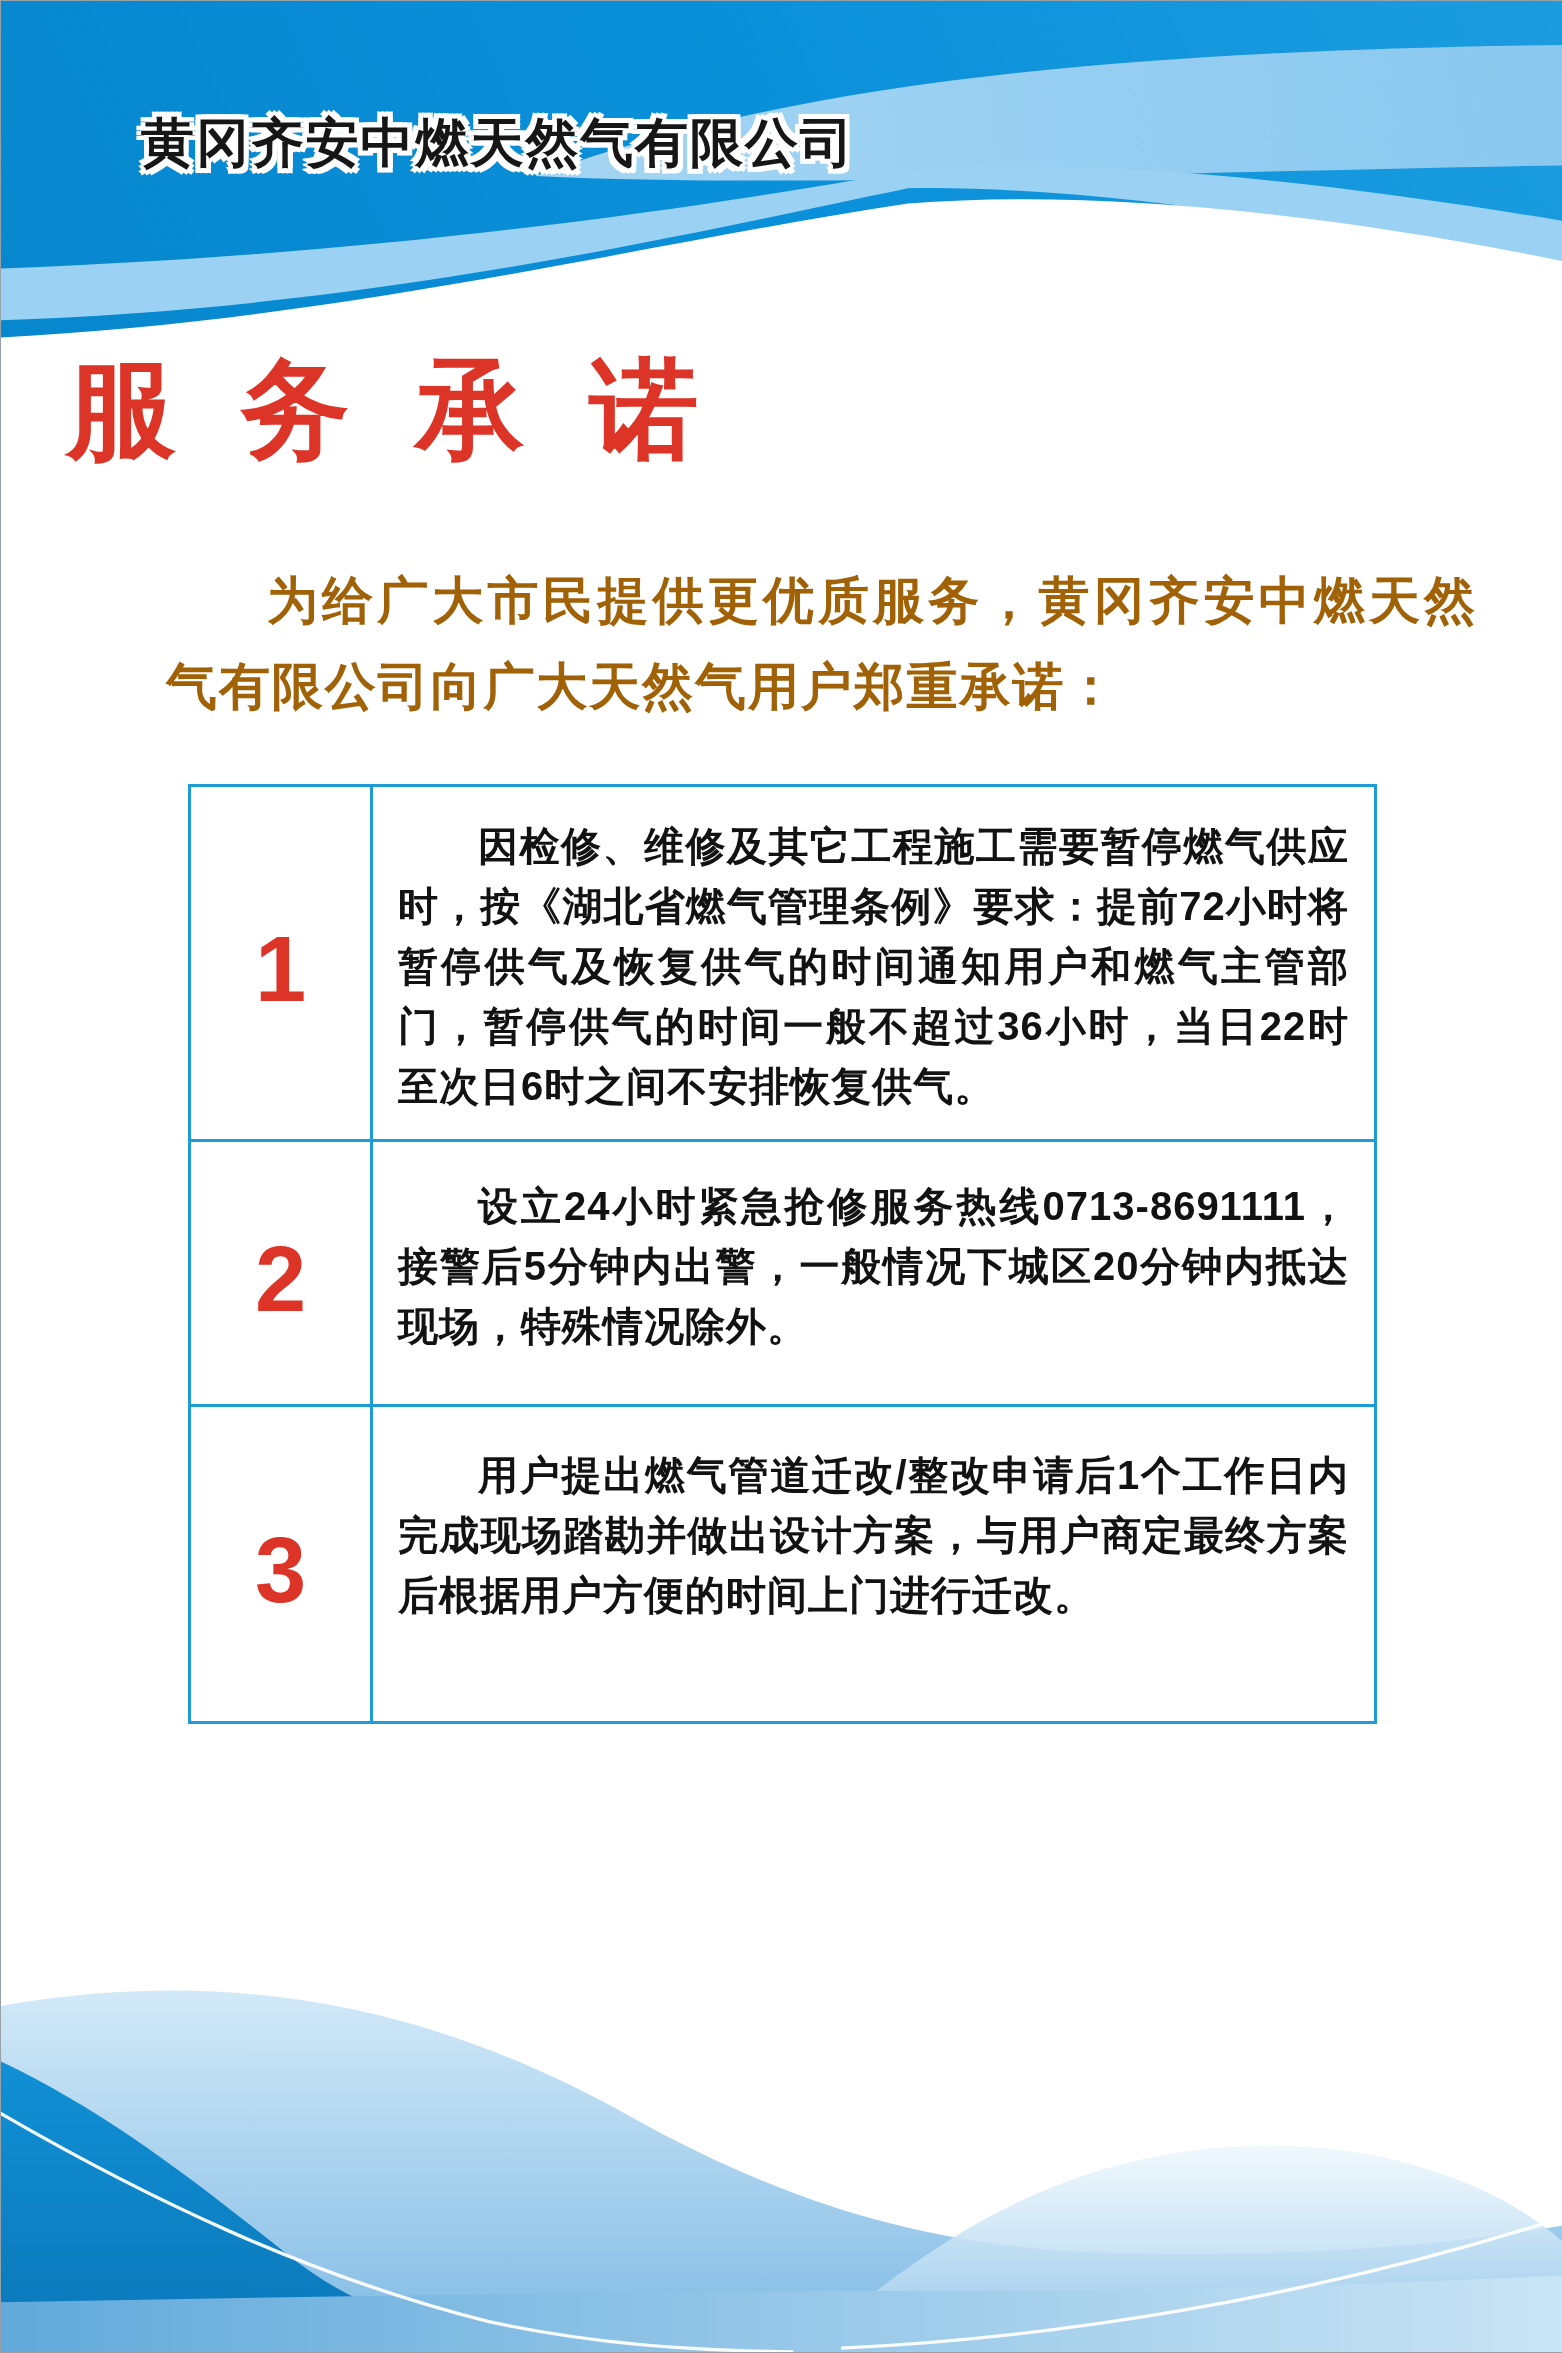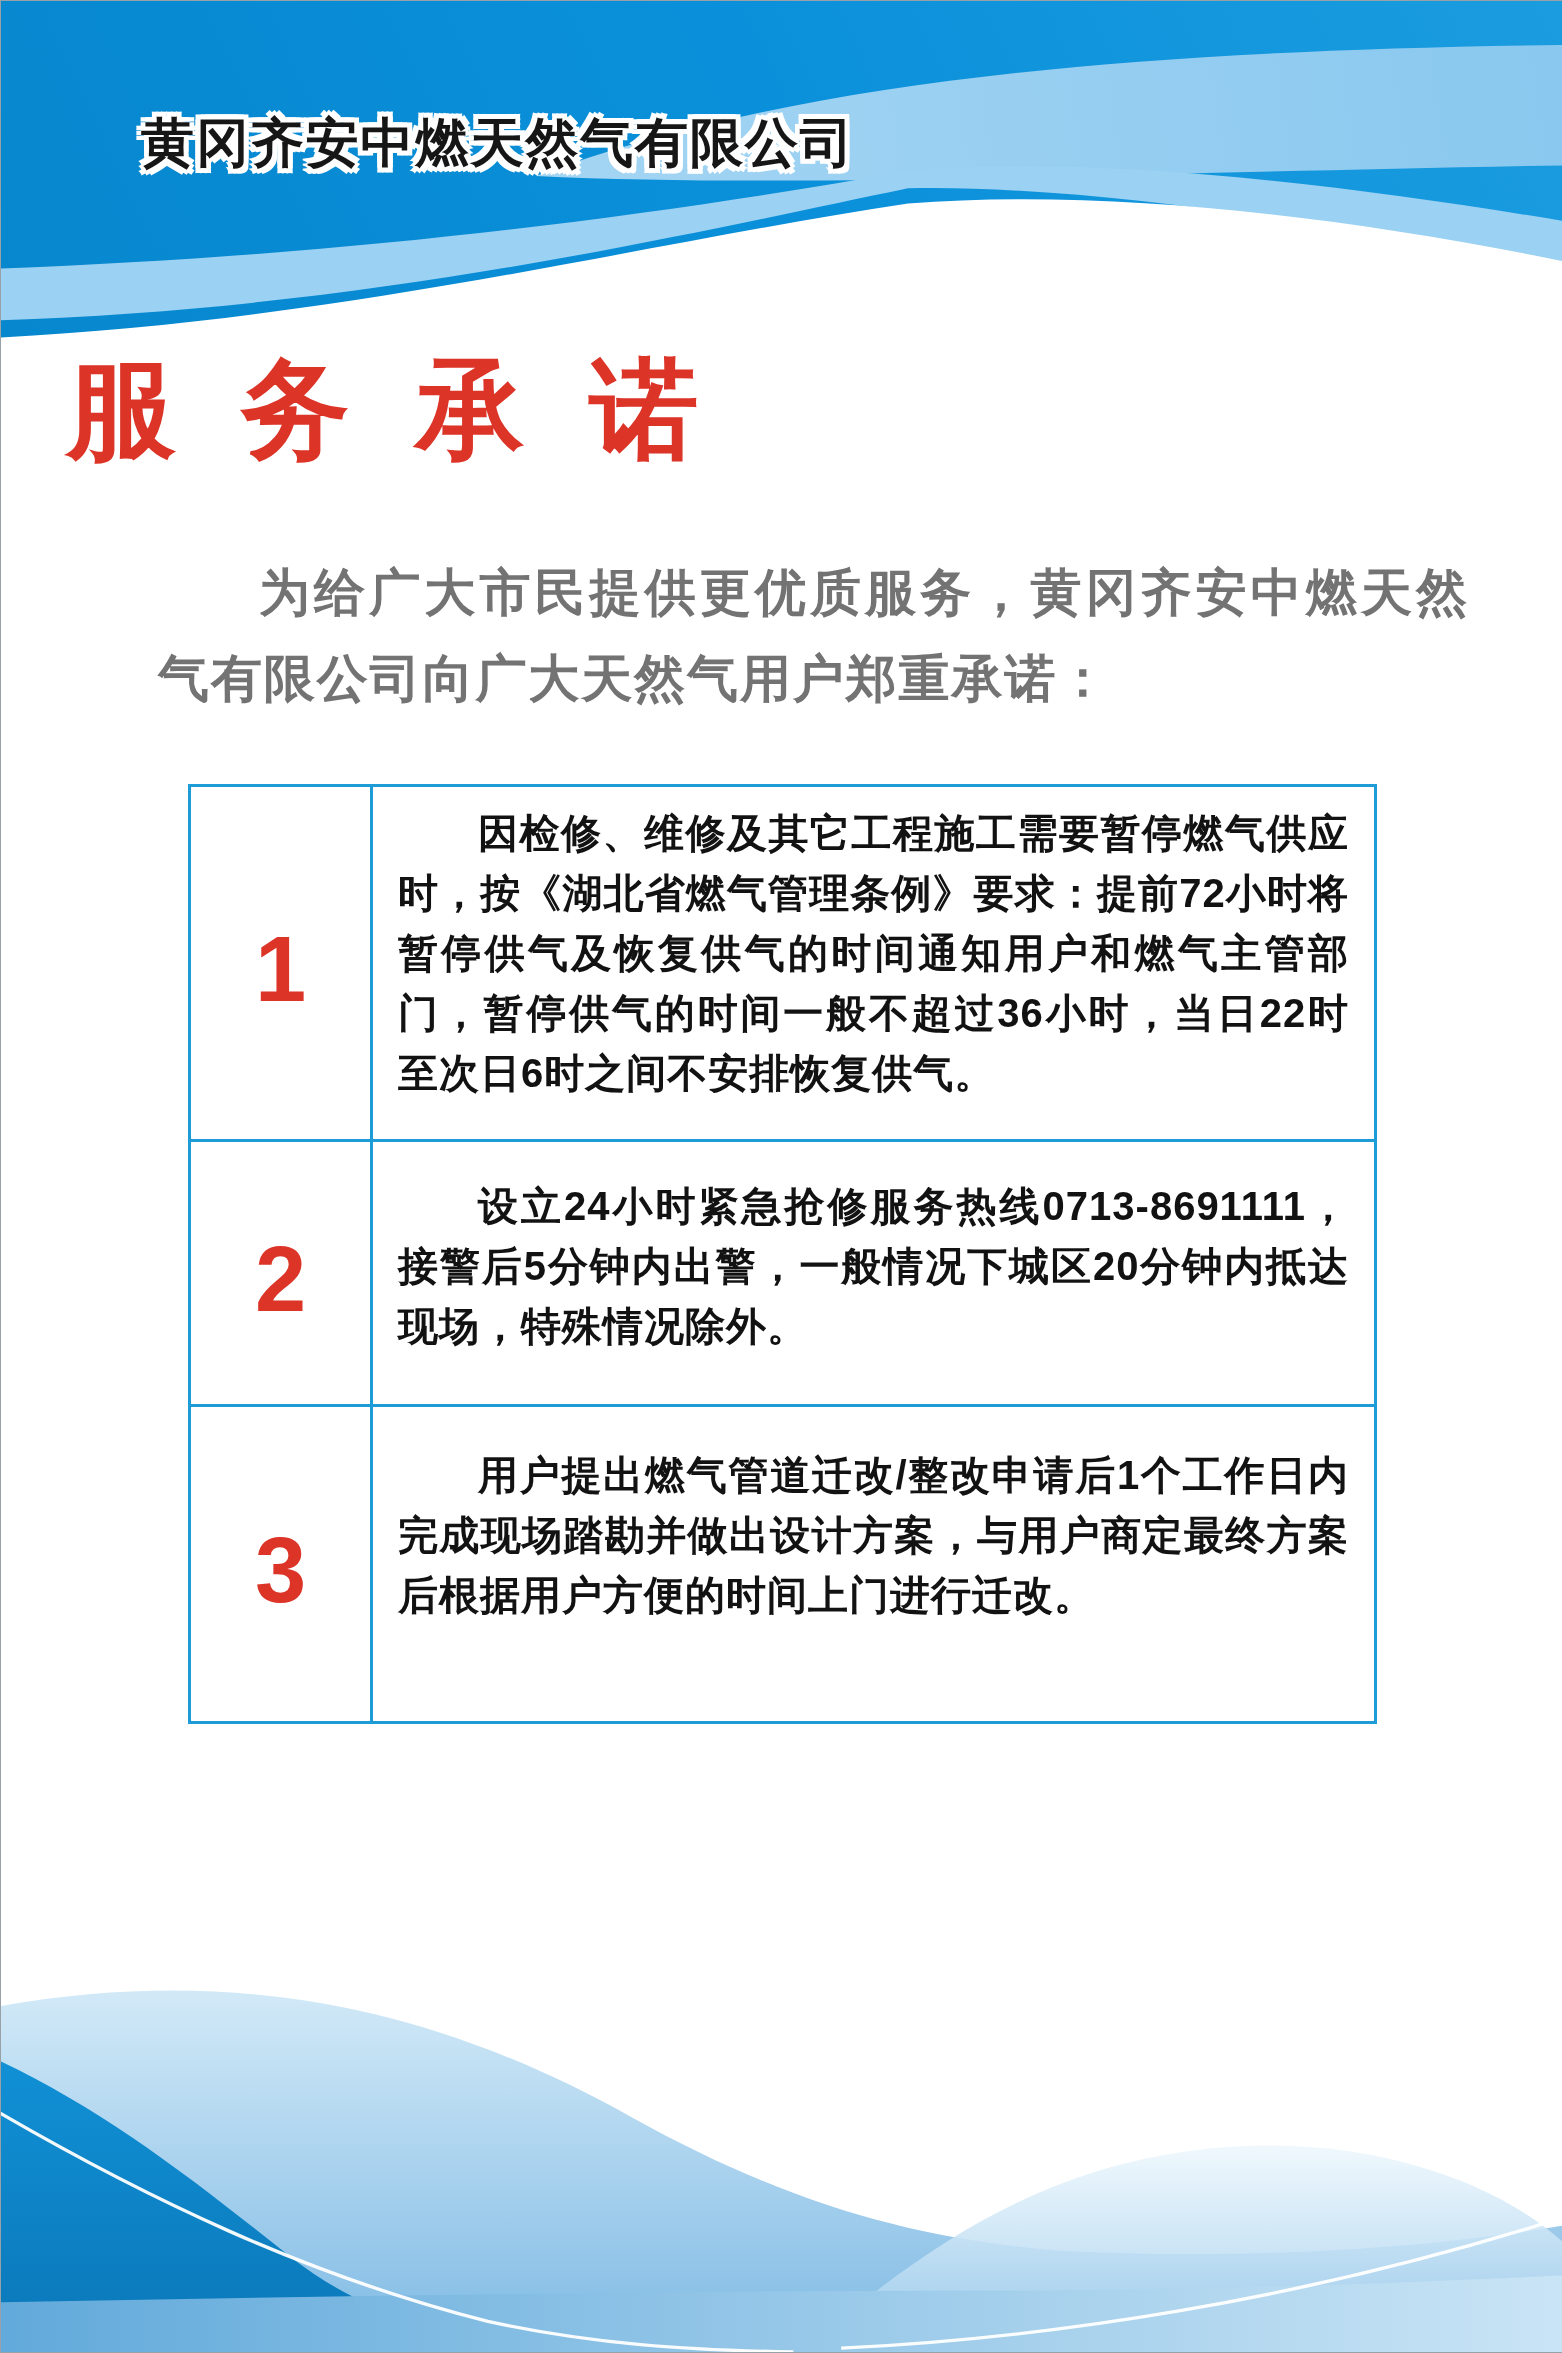--- a/index.html
+++ b/index.html
@@ -29,23 +29,23 @@
   }
   .poster-title{
     position:absolute;left:0;top:336px;width:100%;
     font-size:109px;font-weight:bold;color:#dd3428;
     letter-spacing:0.60em;
     text-indent:0.60em; 
     white-space:nowrap;
   }
   .intro{
     position:absolute;left:153px;top:545px;width:1311px;
-    font-size:51px;font-weight:bold;color:#737373;
+    font-size:51px;font-weight:bold;color:#a16207;
     line-height:86px;letter-spacing:1.9px;
-    text-indent:101px;text-align:justify;margin:4px;
+    text-indent:101px;text-align:justify;margin:12px;
   }
   .commit-table{
     position:absolute;left:187px;top:783px;width:1189px;
     border:3.8px solid #1e9cd8;box-sizing:border-box;
     background:#ffffff;
   }
   .commit-row{display:flex;box-sizing:border-box;}
   .commit-row.r1{height:355px;border-bottom:3.8px solid #1e9cd8;}
   .commit-row.r2{height:265px;border-bottom:3.8px solid #1e9cd8;}
   .commit-row.r3{height:314px;}
@@ -56,21 +56,21 @@
     font-size:92px;font-weight:bold;color:#dd3428;
     padding-top:13.4px;
   }
   .commit-text{
     flex:1;box-sizing:border-box;
     padding:0 25px;
     font-size:40px;font-weight:bold;color:#121212;
     line-height:60px;letter-spacing:1px;
     text-indent:80px;text-align:justify;
   }
-  .r1 .commit-text{padding-top:16px;}
+  .r1 .commit-text{padding-top:29px;}
   .r2 .commit-text{padding-top:34px;}
   .r3 .commit-text{padding-top:38px;}
 </style>
 </head>
 <body>
 
 <div class="poster">
 
   <svg class="header-art" viewBox="0 0 1635 880" preserveAspectRatio="none" aria-hidden="true">
     <defs>

